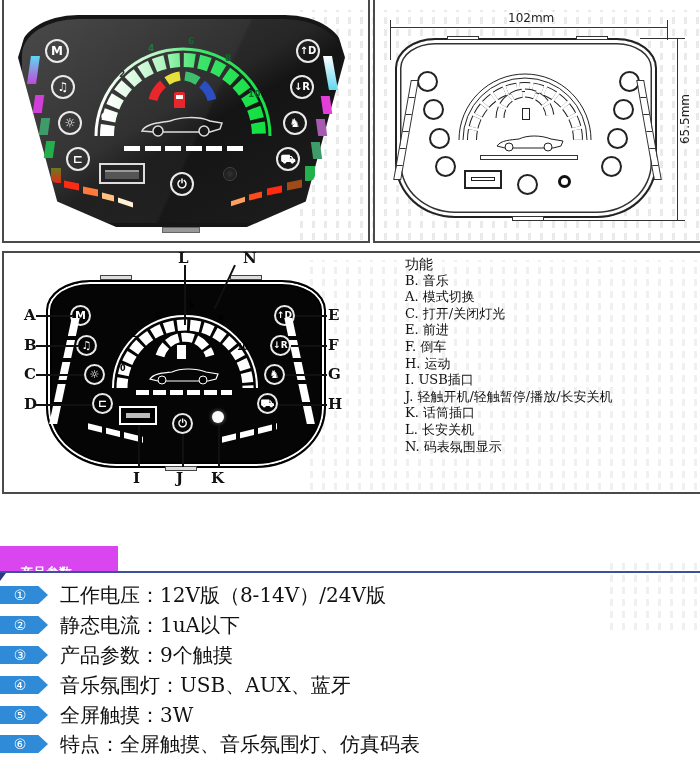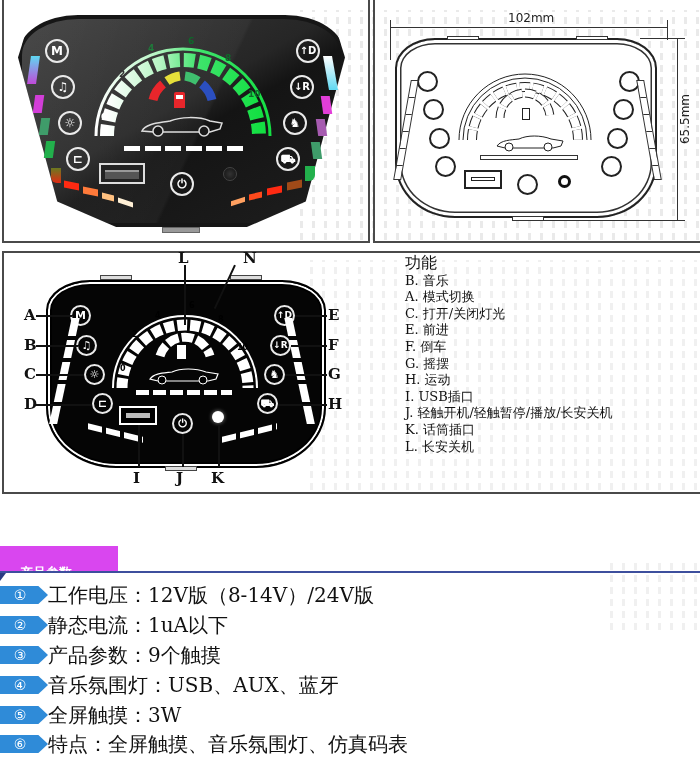--- a/index.html
+++ b/index.html
@@ -58,38 +58,38 @@
     position: absolute; left: 46px; top: 280px; width: 280px; height: 188px;
     background: #050505; border: 2px solid #000;
     box-shadow: inset 0 0 0 2px #fff, inset 0 0 0 4px #000;
     border-radius: 44px 44px 70px 70px / 30px 30px 60px 60px;
   }
   .callout { position: absolute; font-weight: bold; font-size: 15px; font-family: "DejaVu Serif", serif; color: #111; }
   .cline { position: absolute; height: 1.5px; background: #111; }
   .vline { position: absolute; width: 1.5px; background: #111; }
 
   .func-list { position: absolute; left: 405px; top: 256px; font-size: 13px; line-height: 16.6px; color: #111; }
-  .func-title { font-size: 16px; font-family: Liberation Mono, monospace; }
+  .func-title { font-size: 14px; }
 
   
   .params-tab {
     position: absolute; left: 0; top: 546px; width: 118px; height: 26px;
     background: #d946ef; color: #fff; font-family: "DejaVu Sans", sans-serif; font-weight: bold; font-size: 13px;
     padding: 18px 0 0 20px;
   }
   .params-line { position: absolute; left: 0; top: 571px; width: 700px; height: 2px; background: #3d4f9d; }
   .params-corner { position: absolute; left: 0; top: 573px; width: 0; height: 0; border-top: 8px solid #2a3a80; border-right: 6px solid transparent; }
   .prow { position: absolute; left: 0; height: 22px; display: flex; align-items: center; }
   .pbadge {
     width: 48px; height: 18px; background: #2f8bd8; color: #fff; position: relative;
     clip-path: polygon(0 0, 80% 0, 100% 50%, 80% 100%, 0 100%);
     font-size: 14px; display: flex; align-items: center; justify-content: center; padding-right: 8px;
     font-family: "DejaVu Sans", sans-serif;
   }
-  .ptext { font-size: 20px; font-family: "DejaVu Serif", "Liberation Serif", serif; color: #111; white-space: nowrap; }
+  .ptext { margin-left: 12px; font-size: 20px; font-family: "DejaVu Serif", "Liberation Serif", serif; color: #111; white-space: nowrap; }
 </style>
 </head>
 <body>
 
 <div class="bgdots" style="left:300px;top:10px;width:400px;height:230px;"></div>
 <div class="bgdots" style="left:310px;top:260px;width:390px;height:230px;opacity:0.5;"></div>
 <div class="bgdots" style="left:610px;top:560px;width:90px;height:70px;opacity:0.5;"></div>
 
 <div class="frame f1"></div>
 <div class="frame f2"></div>
@@ -333,26 +333,26 @@
 <div class="vline" style="left:218px;top:425px;height:42px;"></div>
 <span class="callout" style="left:211px;top:469px;">K</span>
 
 <div class="func-list">
   <div class="func-title">功能</div>
   <div>B. 音乐</div>
   <div>A. 模式切换</div>
   <div>C. 打开/关闭灯光</div>
   <div>E. 前进</div>
   <div>F. 倒车</div>
-  <div>G. 摇摆</div>
   <div>H. 运动</div>
   <div>I. USB插口</div>
   <div>J. 轻触开机/轻触暂停/播放/长安关机</div>
   <div>K. 话筒插口</div>
   <div>L. 长安关机</div>
+  <div>N. 码表氛围显示</div>
 </div>
 
 <div class="params-tab">产品参数</div>
 <div class="params-line"></div>
 <div class="params-corner"></div>
 
 <div class="prow" style="top:584px;">
   <span class="pbadge">①</span>
   <span class="ptext">工作电压：12V版（8-14V）/24V版</span>
 </div>

